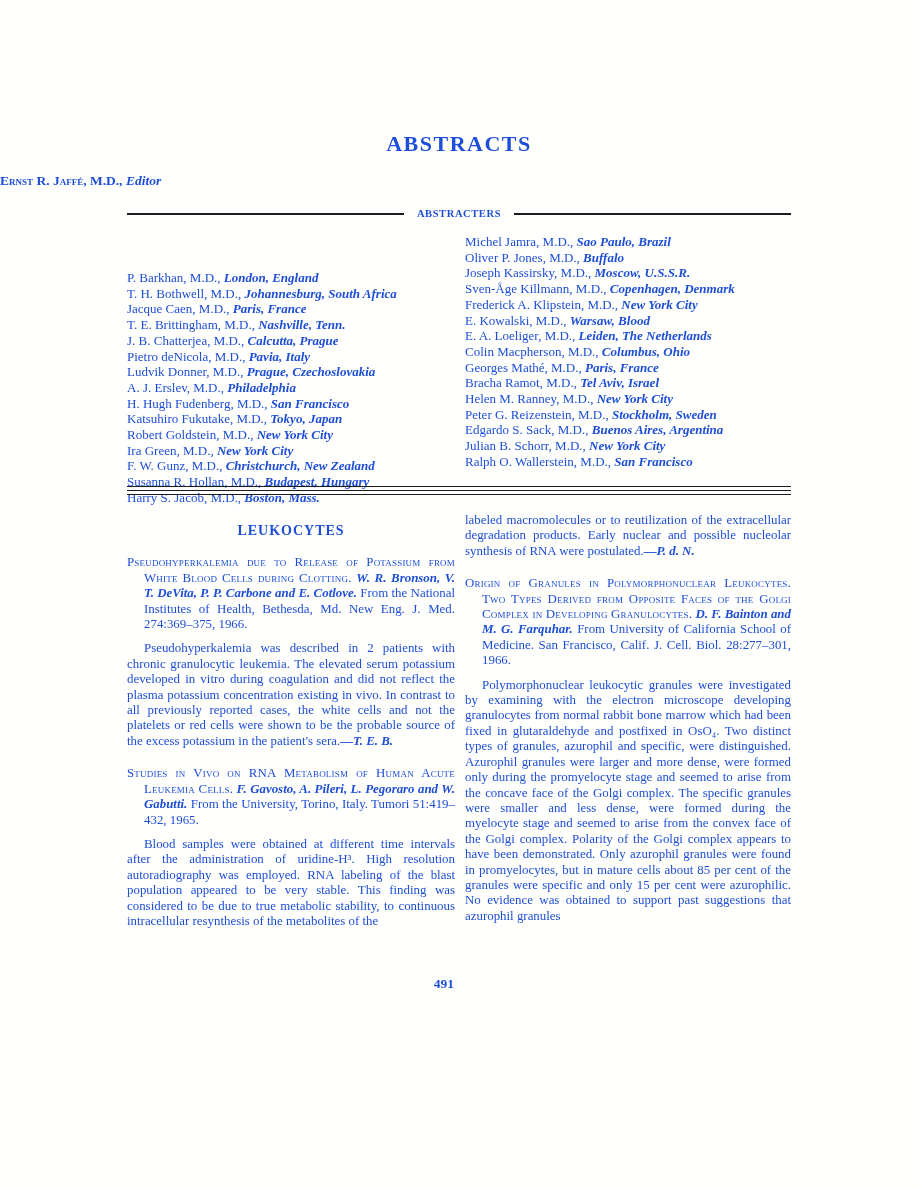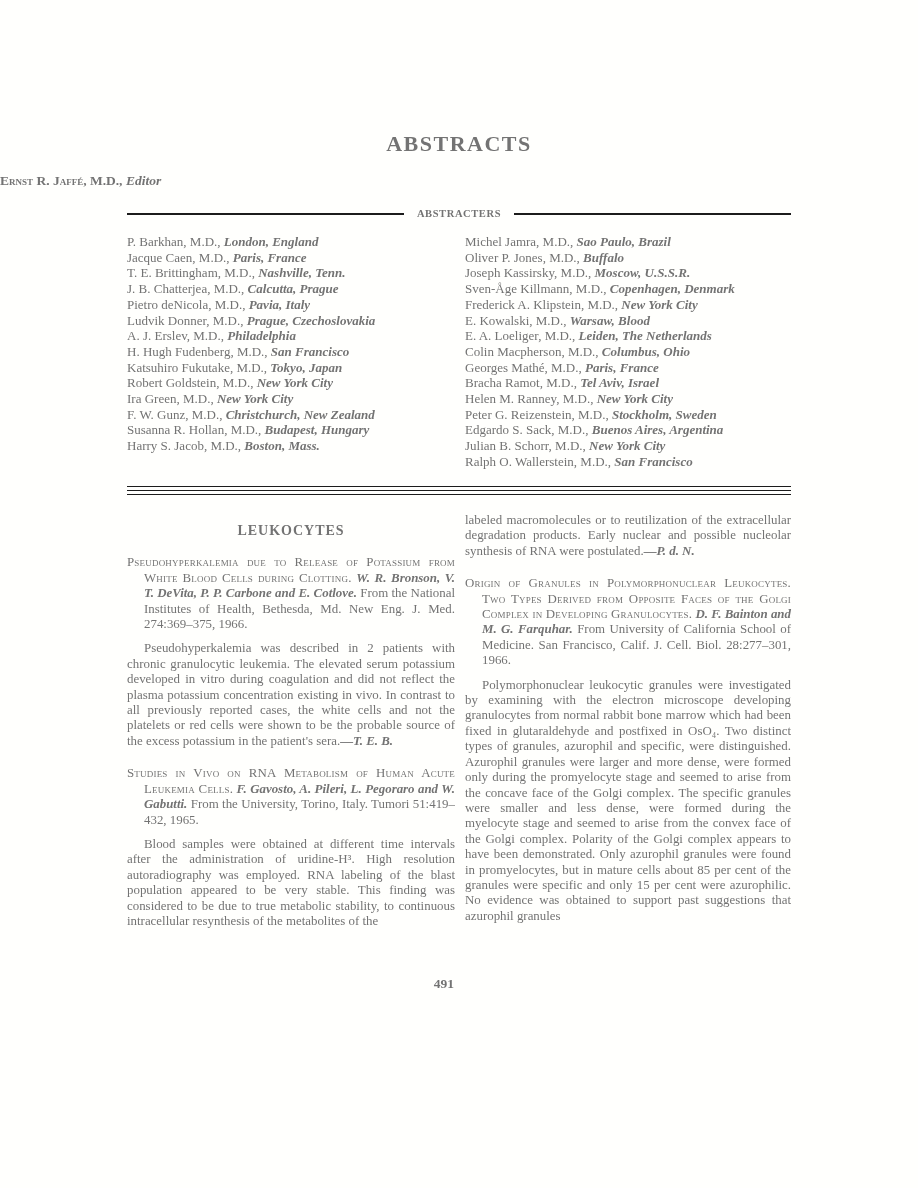--- a/index.html
+++ b/index.html
@@ -2,21 +2,21 @@
 <html><head>
 <meta charset="utf-8">
 <style>
   html,body { margin:0; padding:0; background:#e8e8e6; }
   .page {
     position: relative;
     width: 918px;
     height: 1188px;
     margin: 0 auto;
     background: #fffffd;
-    color: #737373;
+    color: #1d4ed8;
     font-family: "Liberation Serif", "DejaVu Serif", serif;
     overflow: hidden;
   }
   .page-title {
     position: absolute; top: 131px; left: 0; width: 100%;
     text-align: center;
     font-size: 22px; font-weight: 700; letter-spacing: 1.5px;
   }
   .editor-line {
     position: absolute; top: 173px; left: 0; width: 100%;
@@ -31,21 +31,21 @@
   }
   .bar-rule { flex: 1; border-top: 2px solid #1c1c1c; height: 0; }
   .bar-label {
     margin: 0 13px; font-size: 10.5px; font-weight: 700; letter-spacing: 0.6px;
   }
   .names-block {
     position: absolute; top: 234px; left: 127px; width: 664px;
     display: flex; justify-content: space-between;
     font-size: 13px; line-height: 15.7px;
   }
-  .names-col-left { width: 334px; }
+  .names-col-left { width: 334px; margin-top: 36px; }
   .names-col-right { width: 326px; }
   .nrow { white-space: nowrap; }
   .loc { font-weight: 700; font-style: italic; }
   .separator { position: absolute; top: 486px; left: 127px; width: 664px; }
   .sep-line { border-top: 1.7px solid #1c1c1c; margin-bottom: 2.8px; height: 0; }
   .main-cols {
     position: absolute; top: 513px; left: 127px; width: 664px;
     display: flex; justify-content: space-between;
     font-size: 12.9px; line-height: 15.4px;
   }
@@ -89,20 +89,21 @@
 
   <div class="abstracters-bar">
     <div class="bar-rule"></div>
     <div class="bar-label">ABSTRACTERS</div>
     <div class="bar-rule"></div>
   </div>
 
   <div class="names-block">
     <div class="names-col-left">
       <div class="nrow"><span class="nm">P. Barkhan, M.D.,</span> <span class="loc">London, England</span></div>
+      <div class="nrow"><span class="nm">T. H. Bothwell, M.D.,</span> <span class="loc">Johannesburg, South Africa</span></div>
       <div class="nrow"><span class="nm">Jacque Caen, M.D.,</span> <span class="loc">Paris, France</span></div>
       <div class="nrow"><span class="nm">T. E. Brittingham, M.D.,</span> <span class="loc">Nashville, Tenn.</span></div>
       <div class="nrow"><span class="nm">J. B. Chatterjea, M.D.,</span> <span class="loc">Calcutta, Prague</span></div>
       <div class="nrow"><span class="nm">Pietro deNicola, M.D.,</span> <span class="loc">Pavia, Italy</span></div>
       <div class="nrow"><span class="nm">Ludvik Donner, M.D.,</span> <span class="loc">Prague, Czechoslovakia</span></div>
       <div class="nrow"><span class="nm">A. J. Erslev, M.D.,</span> <span class="loc">Philadelphia</span></div>
       <div class="nrow"><span class="nm">H. Hugh Fudenberg, M.D.,</span> <span class="loc">San Francisco</span></div>
       <div class="nrow"><span class="nm">Katsuhiro Fukutake, M.D.,</span> <span class="loc">Tokyo, Japan</span></div>
       <div class="nrow"><span class="nm">Robert Goldstein, M.D.,</span> <span class="loc">New York City</span></div>
       <div class="nrow"><span class="nm">Ira Green, M.D.,</span> <span class="loc">New York City</span></div>

